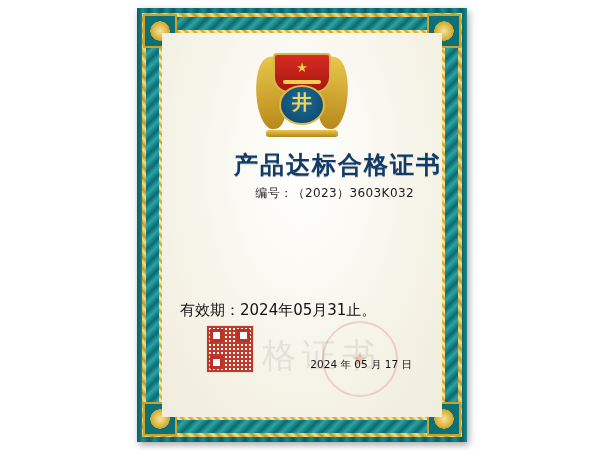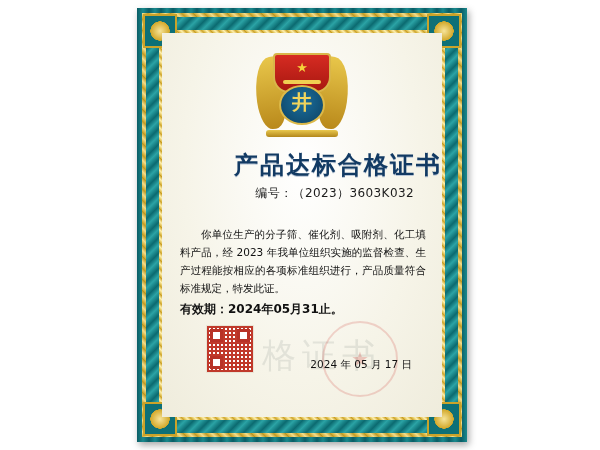--- a/index.html
+++ b/index.html
@@ -231,23 +231,23 @@
     color: #111111;
     text-align: justify;
     text-indent: 21px;
   }
 
   
   .validity {
     position: absolute;
     left: 18px;
     top: 268px;
-    font-size: 12px;
-    color: #111111;
-    font-weight: bold;
+    font-size: 15px;
+    color: #111111;
+    font-weight: normal;
     text-align: center;
   }
 
   
   .qr {
     position: absolute;
     left: 44px;
     top: 292px;
     width: 48px;
     height: 48px;
@@ -340,21 +340,20 @@
         <div class="base"></div>
       </div>
 
       <div class="title">产品达标合格证书</div>
 
       <div class="cert-no">
         <span>编号：</span><span>（2023）3603K032</span>
       </div>
 
 
-      <div class="body-text">你单位生产的分子筛、催化剂、吸附剂、化工填料产品，经 2023 年我单位组织实施的监督检查、生产过程能按相应的各项标准组织进行，产品质量符合标准规定，特发此证。</div>
 
       <div class="validity">有效期：2024年05月31止。</div>
 
       <div class="qr">
         <span class="pos p1"></span>
         <span class="pos p2"></span>
         <span class="pos p3"></span>
       </div>
 
       <div class="seal">

